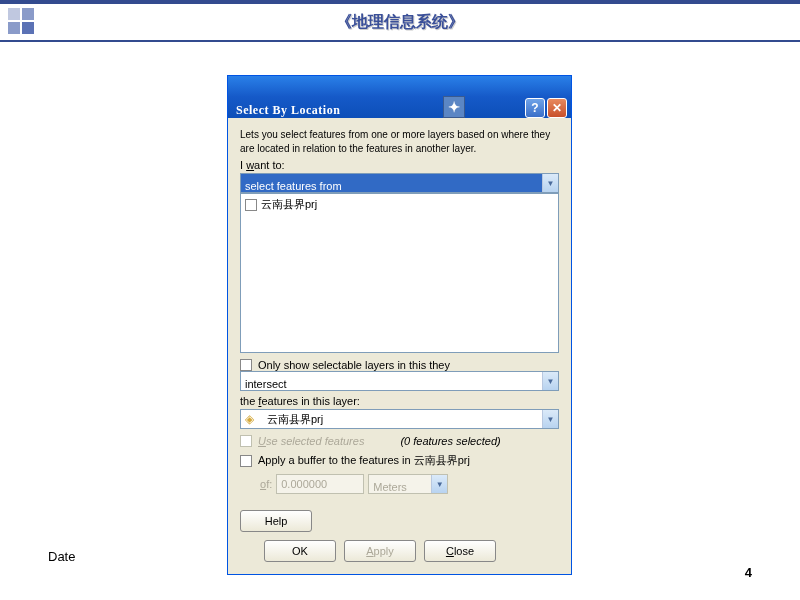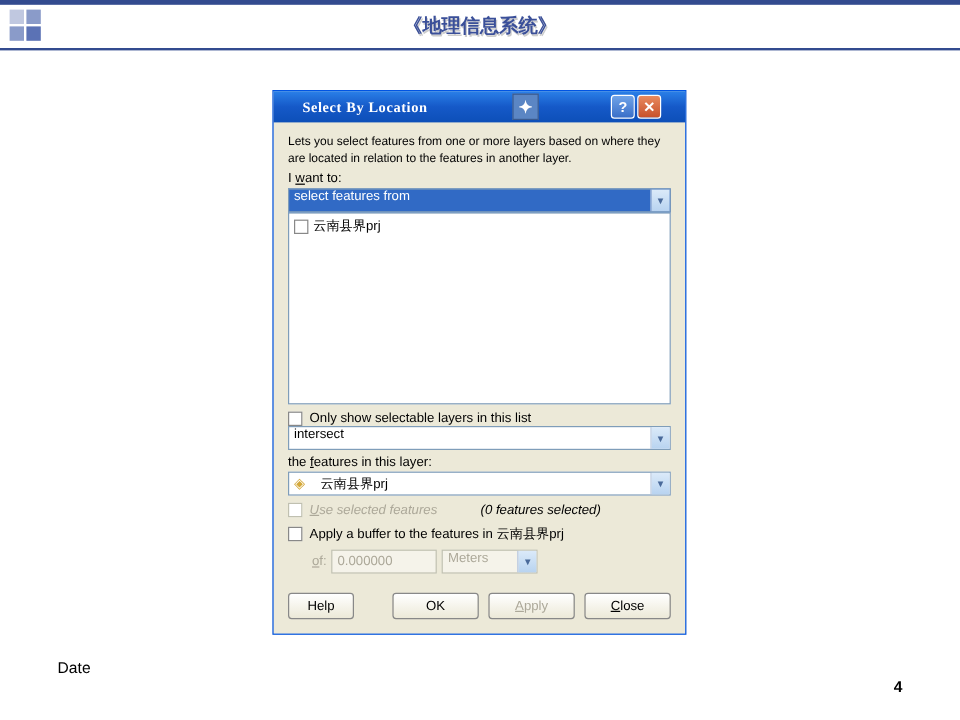--- a/index.html
+++ b/index.html
@@ -14,35 +14,35 @@
     .sq2 { background: #8a9bc9; margin-right: 2px; }
     .sq3 { background: #5b72b5; }
     .sq-row2 { display: flex; margin-top: 2px; }
     
     .page-title { position: absolute; top: 12px; left: 0; right: 0; text-align: center; font-size: 16px; font-weight: bold; color: #3a4f99; text-shadow: 1px 1px 0 #ccc; }
     
     .watermark { position: absolute; top: 270px; left: 0; right: 0; text-align: center; font-size: 48px; color: #ccc; font-family: Arial; letter-spacing: 2px; z-index: 0; pointer-events: none; }
     
     .dialog { position: absolute; top: 75px; left: 227px; width: 345px; background: #ece9d8; border: 1px solid #0054e3; z-index: 1; }
     
-    .titlebar { height: 26px; background: linear-gradient(to bottom, #2a80e8 0%, #1559c8 50%, #0d4fb8 100%); display: flex; align-items: center; padding: 0 20px; color: #fff; font-weight: bold; font-size: 12px; }
+    .titlebar { height: 42px; background: linear-gradient(to bottom, #2a80e8 0%, #1559c8 50%, #0d4fb8 100%); display: flex; align-items: flex-end; padding: 0 4px; color: #fff; font-weight: bold; font-size: 12px; }
     .titlebar-text { flex: 1; padding-left: 4px; font-family: "Trebuchet MS", Tahoma; letter-spacing: 0.5px; }
     .titlebar-icon { width: 22px; height: 22px; background: #5b86c4; border: 1px solid #3a5a8f; display: flex; align-items: center; justify-content: center; margin-right: 60px; font-size: 14px; }
     .titlebar-btns { display: flex; gap: 2px; }
     .titlebar-btn { width: 20px; height: 20px; border: 1px solid #fff; border-radius: 3px; display: flex; align-items: center; justify-content: center; font-weight: bold; font-size: 12px; color: #fff; }
     .help-btn { background: linear-gradient(#6fa3e8, #3a6fc8); }
     .close-btn { background: linear-gradient(#e88a5f, #c8502a); }
     
     .dialog-body { padding: 10px 12px 12px 12px; }
     .desc { font-size: 10px; color: #000; line-height: 1.35; margin-bottom: 4px; }
     
     .label { font-size: 11px; margin-top: 4px; margin-bottom: 2px; }
     .label u { text-decoration: underline; }
     
-    .dropdown { width: 100%; height: 20px; background: #fff; border: 1px solid #7f9db9; display: flex; align-items: flex-start; position: relative; }
+    .dropdown { width: 100%; height: 20px; background: #fff; border: 1px solid #7f9db9; display: flex; align-items: flex-end; position: relative; }
     .dropdown.selected { background: #316ac5; color: #fff; }
     .dropdown-text { flex: 1; padding: 0 4px; font-size: 11px; }
     .dropdown-arrow { width: 16px; height: 18px; background: linear-gradient(#dbeaf9, #b8d3f0); border-left: 1px solid #b8c8e0; display: flex; align-items: center; justify-content: center; font-size: 8px; color: #4a6a9a; }
     
     .listbox { width: 100%; height: 160px; background: #fff; border: 1px solid #7f9db9; padding: 2px; overflow: auto; }
     .list-item { display: flex; align-items: center; gap: 4px; padding: 1px 2px; }
     .chk { width: 12px; height: 12px; border: 1px solid #888; background: #fff; }
     
     .inline-chk { display: flex; align-items: center; gap: 6px; margin-top: 6px; }
     .inline-chk.disabled { color: #aca899; font-style: italic; }
@@ -50,21 +50,21 @@
     .layer-dropdown { display: flex; align-items: center; }
     .layer-icon { width: 14px; height: 14px; margin: 0 4px; display: inline-block; }
     .layer-icon::before { content: "◈"; color: #d4a83a; font-size: 12px; }
     
     .buffer-row { display: flex; align-items: center; gap: 4px; margin-top: 6px; margin-left: 20px; }
     .buffer-row .disabled-label { color: #aca899; }
     .num-input { width: 88px; height: 20px; border: 1px solid #c0c0b0; background: #f5f3ea; padding: 0 4px; color: #aca899; font-size: 11px; }
     .unit-dd { width: 80px; }
     .unit-dd .dropdown-text { color: #aca899; }
     
-    .btn-row { display: flex; justify-content: space-between; margin-top: 16px; gap: 8px; }
+    .btn-row { display: flex; justify-content: space-between; margin-top: 16px; gap: 8px; flex-direction: column; }
     .btn { width: 72px; height: 22px; background: linear-gradient(#fff, #ece9d8); border: 1px solid #888; border-radius: 3px; font-size: 11px; cursor: pointer; }
     .btn.disabled { color: #aca899; }
     .btn-right-group { display: flex; gap: 8px; padding-left: 24px; }
     
     .footer-date { position: absolute; bottom: 36px; left: 48px; font-size: 13px; }
     .footer-page { position: absolute; bottom: 20px; right: 48px; font-size: 13px; font-weight: bold; }
     
     .sel-count { color: #000; margin-left: 30px; }
   </style>
 </head>
@@ -111,21 +111,21 @@
 
     <div class="listbox">
       <div class="list-item">
         <span class="chk"></span>
         <span>云南县界prj</span>
       </div>
     </div>
 
     <div class="inline-chk">
       <span class="chk"></span>
-      <span>Only show selectable layers in this list</span>
+      <span>Only show selectable layers in this they</span>
     </div>
 
     <div class="dropdown">
       <span class="dropdown-text">intersect</span>
       <span class="dropdown-arrow">▼</span>
     </div>
 
     <div class="label">the <u>f</u>eatures in this layer:</div>
     <div class="dropdown layer-dropdown">
       <span class="layer-icon"></span>

